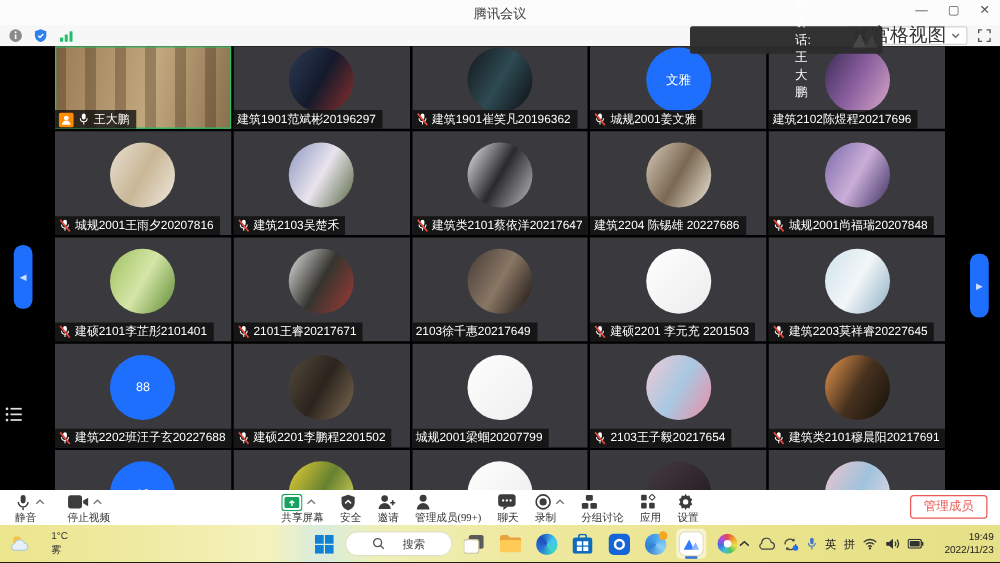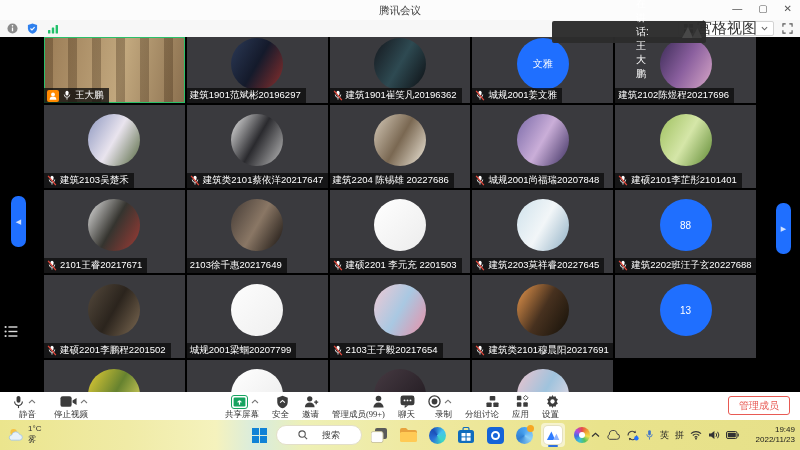--- a/index.html
+++ b/index.html
@@ -40,31 +40,31 @@
   .nav-arrow{position:absolute;width:15px;height:51px;background:#1f6fff;border-radius:7px;
     display:flex;align-items:center;justify-content:center;color:#cfe0ff;font-size:7px;z-index:5;}
   .nav-left{left:11px;top:159px;}
   .nav-right{right:9px;top:166px;}
   .list-toggle{position:absolute;left:4px;top:288px;z-index:5;}
 
   
   .mtoolbar{position:absolute;top:392px;left:0;right:0;height:28px;background:#fff;}
   .tool-group-left{position:absolute;left:12px;top:1px;display:flex;gap:18px;}
   .tool-group-center{position:absolute;left:225px;top:1px;display:flex;gap:13px;font-family:Liberation Serif, serif;}
-  .tool-btn{display:flex;flex-direction:column;align-items:flex-end;height:26px;justify-content:flex-start;padding-top:1px;cursor:default;}
+  .tool-btn{display:flex;flex-direction:column;align-items:flex-start;height:26px;justify-content:flex-start;padding-top:1px;cursor:default;}
   .ti-row{height:15px;display:flex;align-items:center;gap:3px;}
   .ti-label{font-size:8.5px;color:#333;line-height:10px;white-space:nowrap;}
   .end-btn{position:absolute;right:10px;top:4px;height:19px;padding:0 10px;background:#fff;
     border:1px solid #e85a54;border-radius:3px;color:#e85a54;font-size:10px;line-height:17px;}
 
   
   .taskbar{position:absolute;top:420px;left:0;right:0;height:30px;
     background:linear-gradient(90deg,#ebe58d 0%,#f0ebA6 16%,#f5f2bd 27%,#d8ecdf 32%,#eef0b6 38%,#efe9a0 52%,#e9e38c 75%,#e6e089 100%);
     display:flex;align-items:center;}
-  .weather{position:absolute;left:7px;top:3px;display:flex;align-items:center;gap:4px;}
+  .weather{position:absolute;left:7px;top:3px;display:flex;align-items:center;gap:17px;}
   .weather-txt{display:flex;flex-direction:column;font-size:8px;color:#333;line-height:11px;}
   .tb-center{position:absolute;left:247px;top:3px;display:flex;align-items:center;gap:5px;}
   .tb-app{width:24px;height:24px;display:flex;align-items:center;justify-content:center;border-radius:4px;position:relative;}
   .tb-app.active{background:rgba(255,255,255,.55);}
   .tb-app.active::after{content:"";position:absolute;bottom:0px;left:7px;width:10px;height:2.5px;border-radius:2px;background:#2f6fde;}
   .search-pill{height:20px;width:86px;border-radius:10px;background:#fff;border:1px solid #e3dfc9;
     display:flex;align-items:center;justify-content:center;gap:14px;font-size:9px;color:#444;}
   .tray{position:absolute;right:5px;top:0;height:30px;display:flex;align-items:center;gap:6px;}
   .tray .ime{font-size:9px;color:#222;}
   .clock{width:50px;text-align:right;font-size:8px;color:#1a1a1a;line-height:10px;}
@@ -189,20 +189,32 @@
     </div>
   </div>
 
   <div class="tile">
     <div class="avatar" style="background: linear-gradient(120deg, rgb(58, 42, 85) 0%, rgb(138, 95, 158) 50%, rgb(217, 168, 200) 100%);"></div>
     <div class="namebar">
       <span class="nb-name">建筑2102陈煜程20217696</span>
     </div>
   </div>
 
+  <div class="tile">
+    <div class="avatar" style="background: linear-gradient(120deg, rgb(232, 224, 210) 0%, rgb(201, 183, 150) 50%, rgb(239, 233, 223) 100%);"></div>
+    <div class="namebar">
+            <svg width="10" height="11" viewBox="0 0 12 13" style="flex:none">
+              <rect x="4.2" y=".8" width="3.6" height="5.8" rx="1.8" fill="#fff"></rect>
+              <path d="M2.7 5.4a3.3 3.3 0 0 0 6.6 0" fill="none" stroke="#fff"></path>
+              <line x1="6" y1="8.8" x2="6" y2="11.4" stroke="#fff"></line>
+              <line x1="1.4" y1="1" x2="10.6" y2="12" stroke="#e5493d" stroke-width="1.6"></line>
+            </svg>
+      <span class="nb-name">城规2001王雨夕20207816</span>
+    </div>
+  </div>
 
   <div class="tile">
     <div class="avatar" style="background: linear-gradient(120deg, rgb(141, 151, 192) 0%, rgb(233, 228, 238) 50%, rgb(85, 104, 63) 100%);"></div>
     <div class="namebar">
             <svg width="10" height="11" viewBox="0 0 12 13" style="flex:none">
               <rect x="4.2" y=".8" width="3.6" height="5.8" rx="1.8" fill="#fff"></rect>
               <path d="M2.7 5.4a3.3 3.3 0 0 0 6.6 0" fill="none" stroke="#fff"></path>
               <line x1="6" y1="8.8" x2="6" y2="11.4" stroke="#fff"></line>
               <line x1="1.4" y1="1" x2="10.6" y2="12" stroke="#e5493d" stroke-width="1.6"></line>
             </svg>

